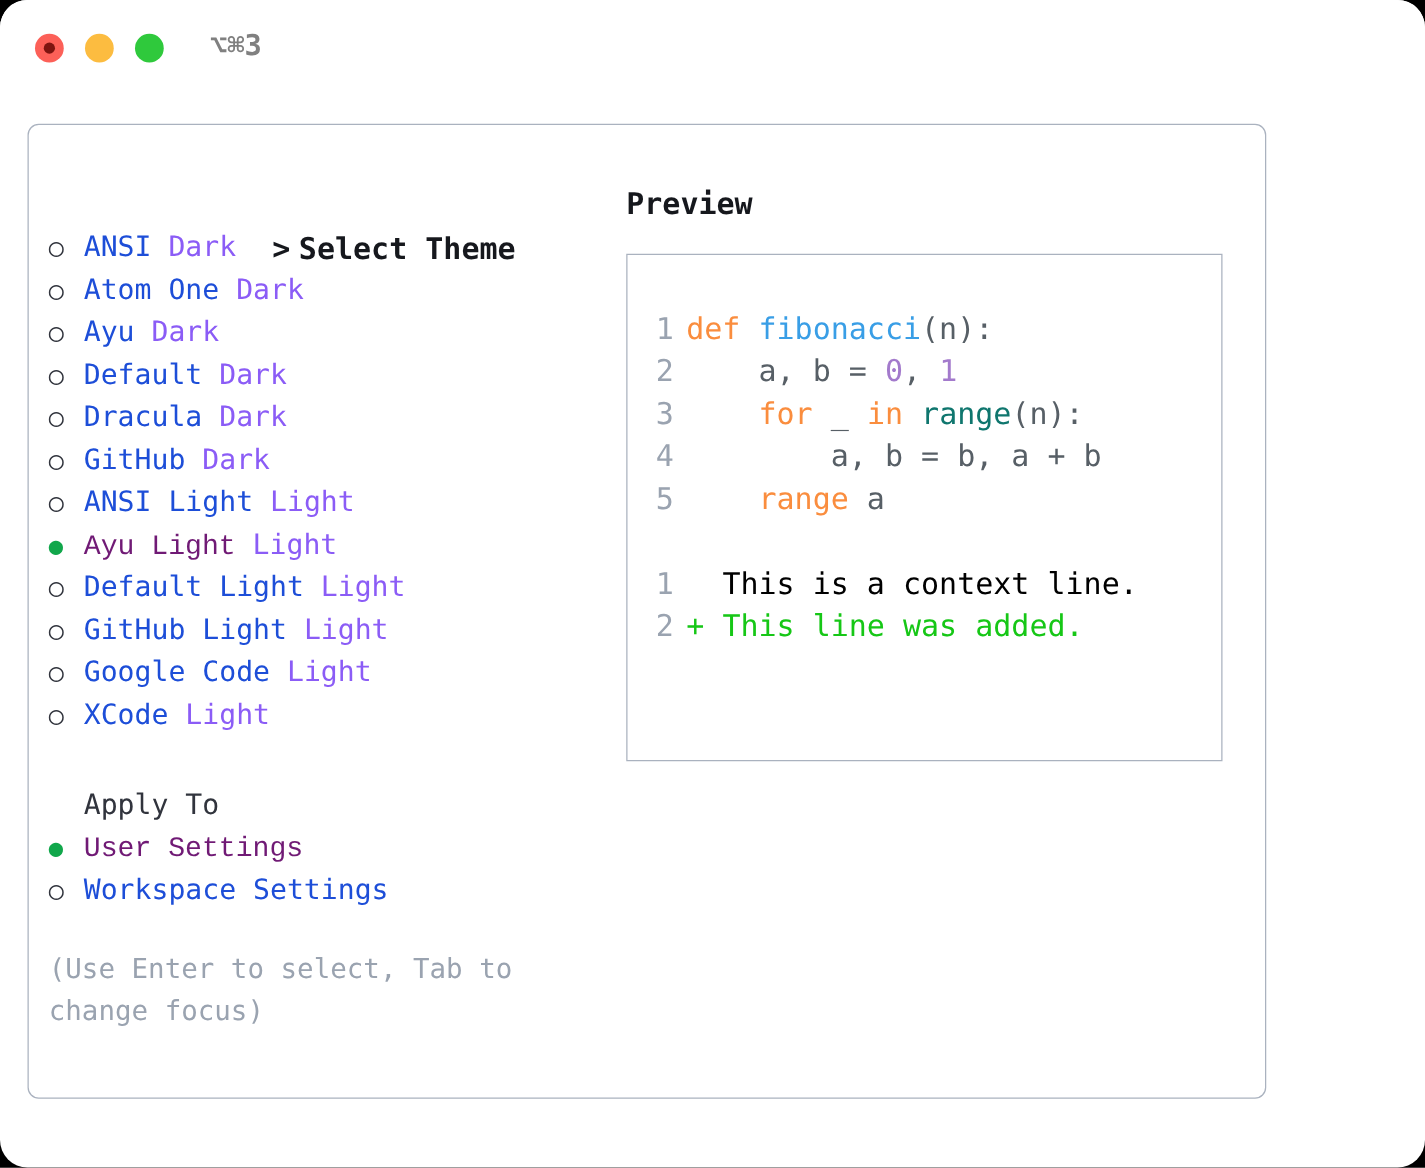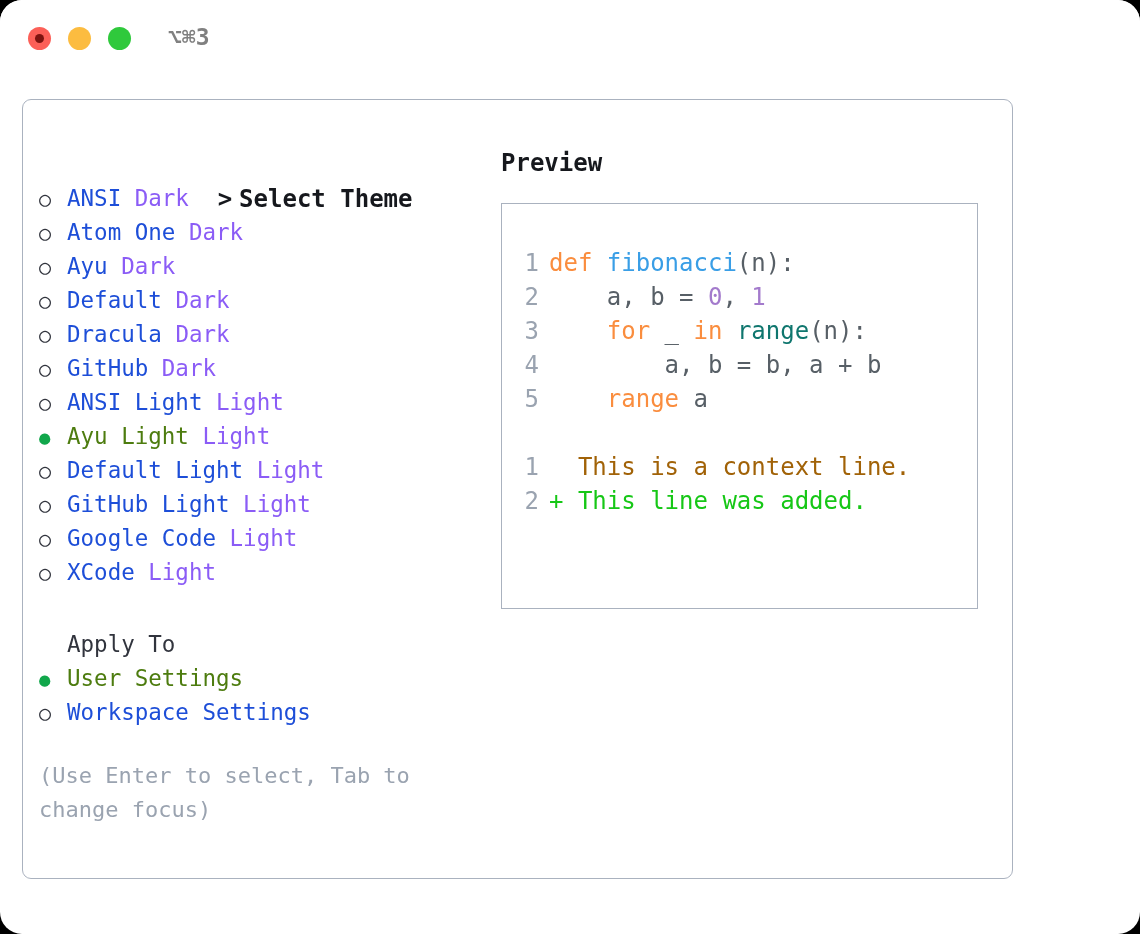--- a/index.html
+++ b/index.html
@@ -90,21 +90,21 @@
   }
   .row .marker {
     display: inline-block;
     width: 28px;
     font-size: 20px;
     color: #31343d;
     vertical-align: baseline;
   }
   .row .marker.filled { color: #11a74b; font-size: 19px; }
   .row .label { color: #1d4ed8; }
-  .row.selected .label { color: #4d7c0f; }
+  .row.selected .label { color: #701a75; font-family: Liberation Mono, monospace; }
   .row .variant { color: #8b5cf6; }
 
   #list-header {
     height: 36px;
     line-height: 36px;
     font-size: 24px;
     font-weight: bold;
     color: #16181d;
     white-space: pre;
     text-align: center;
@@ -174,21 +174,21 @@
     text-align: right;
     color: #9aa3b0;
   }
   .gutter-gap { display: inline-block; width: 10px; }
   .kw   { color: #fa8d3e; }
   .fn   { color: #399ee6; }
   .num  { color: #a37acc; }
   .bi   { color: #0f766e; }
   .pl   { color: #575f66; }
   .blank-line { height: 34px; }
-  .diff-ctx { color: #a16207; }
+  .diff-ctx { color: #000000; }
   .diff-del { color: #cc1f14; }
   .diff-add { color: #16c716; }
 </style>
 </head>
 <body>
 
 <div id="window">
 
   <div id="titlebar">
     <div class="dot red">

